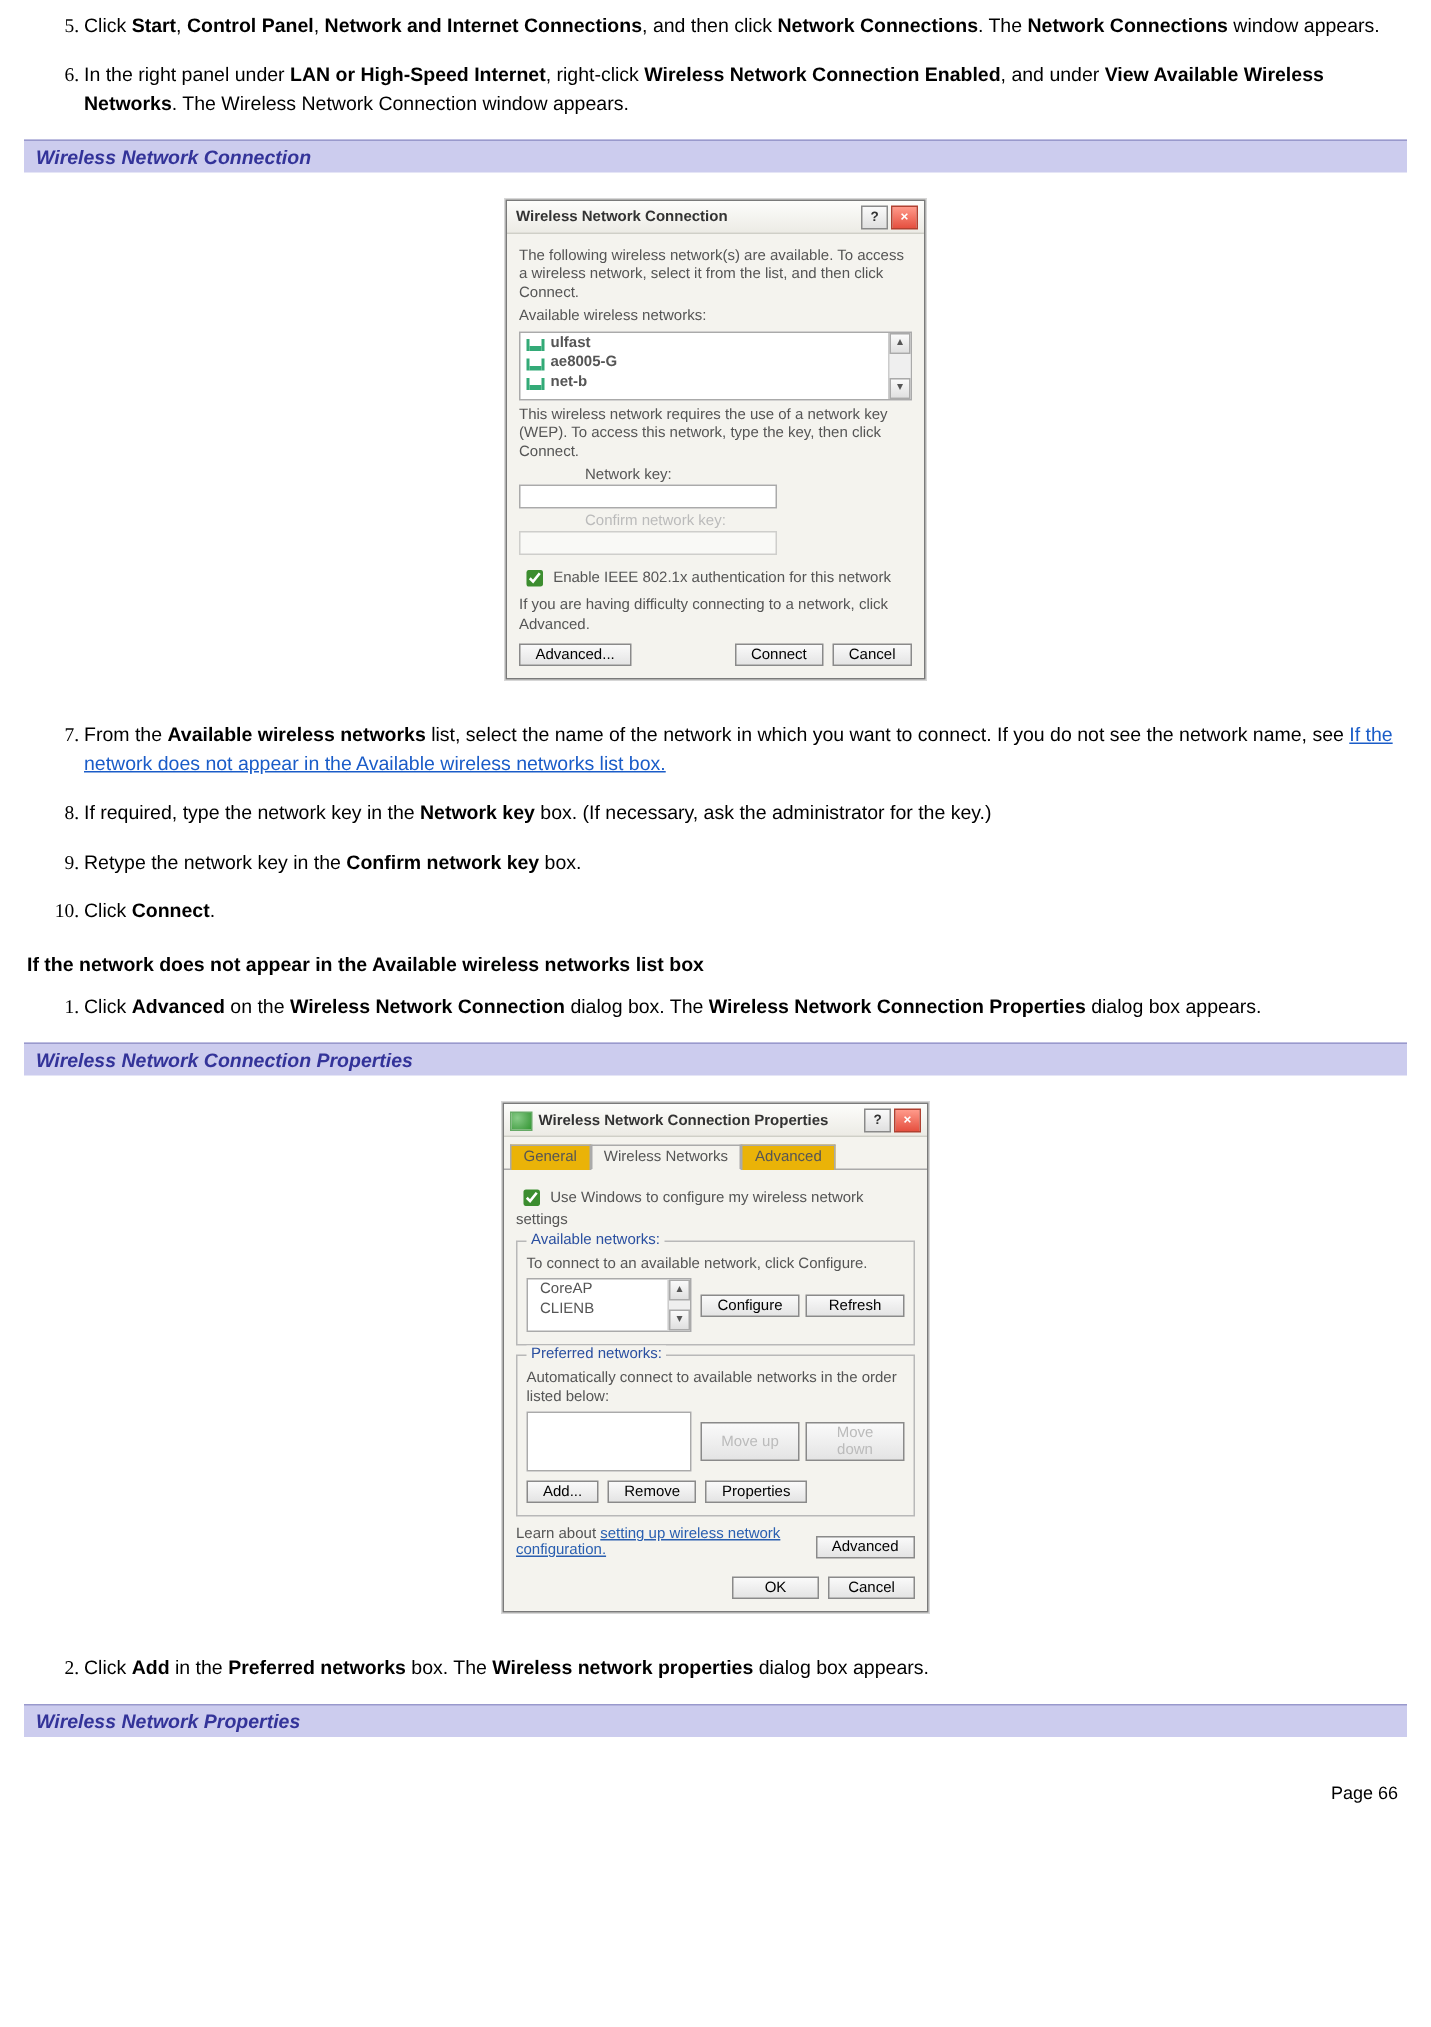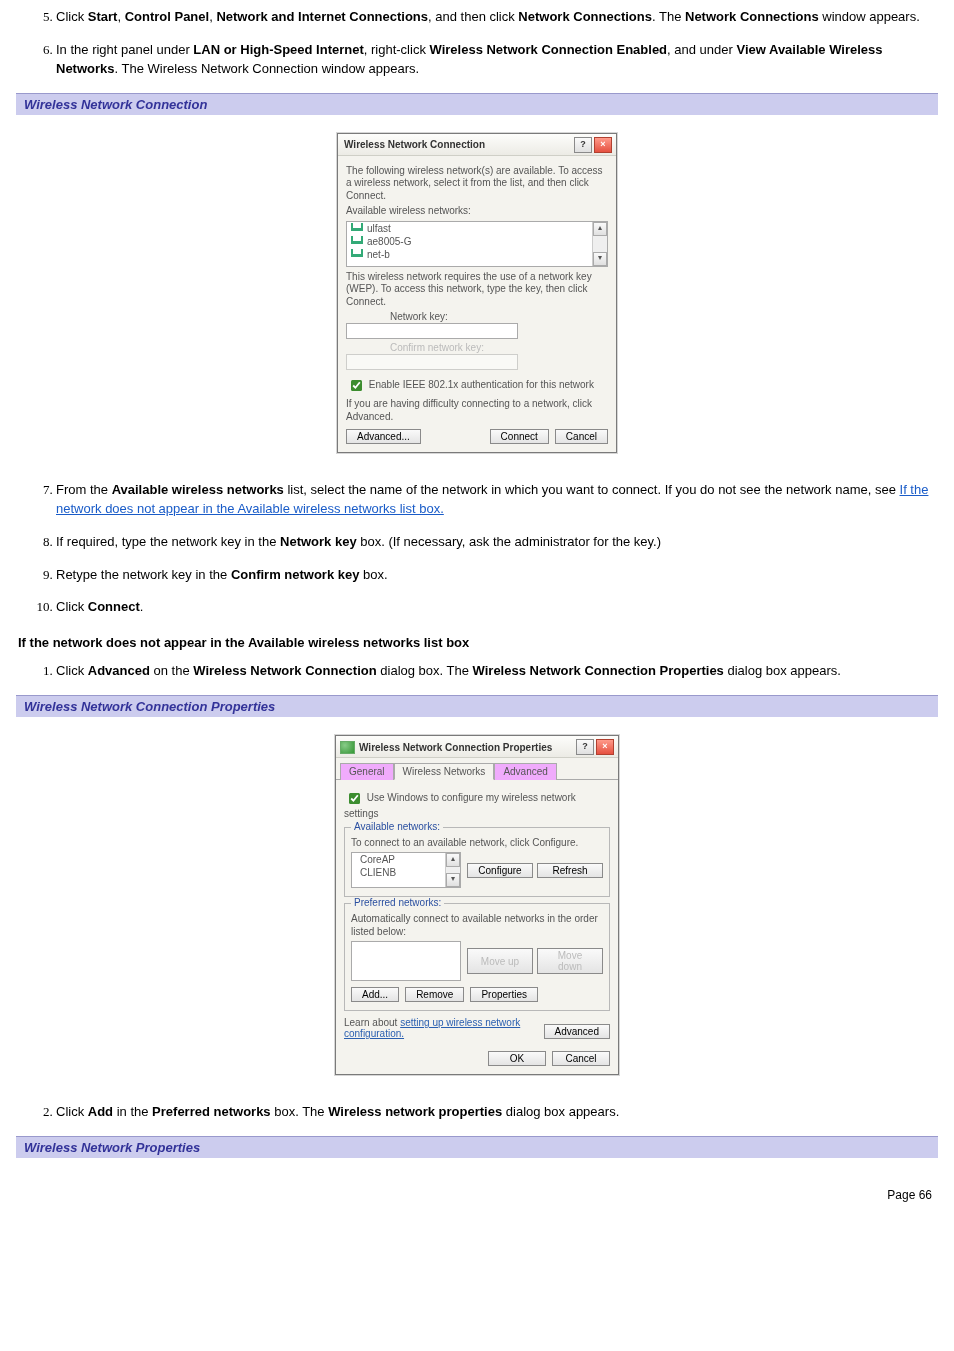--- a/index.html
+++ b/index.html
@@ -95,21 +95,21 @@
   .dlg-body { padding: 6px 8px 8px 8px; }
   .dlg-body p { margin: 3px 0; line-height: 1.25; }
   .list-box {
     border:1px solid #aaa;
     background:#fff;
     margin:2px 0 4px 0;
     position:relative;
   }
   .list-box .row {
     padding:1px 4px;
-    display:flex; align-items:flex-start; gap:4px;
+    display:flex; align-items:flex-end; gap:4px;font-weight:bold;
   }
   .list-box .sig {
     width:8px; height:8px;
     display:inline-block;
     background: linear-gradient(to top,#3a7,#3a7 40%,transparent 40%);
     border-left:2px solid #3a7;
     border-right:2px solid #3a7;
   }
   .scroll {
     position:absolute; right:0; top:0; bottom:0; width:14px;
@@ -164,21 +164,21 @@
     background: radial-gradient(circle at 30% 30%,#8c8,#5a5 60%,#393);
     border:1px solid #6a6;
   }
   .tabstrip {
     display:flex; padding:4px 4px 0 4px; gap:0;
     border-bottom:1px solid #aaa;
   }
   .tab {
     border:1px solid #aaa; border-bottom:none;
     padding:2px 8px; font-size:10px;
-    background:#f0abfc; position:relative; top:1px;
+    background:#eab308; position:relative; top:1px;
   }
   .tab.active {
     background:#f4f3ee; border-bottom:1px solid #f4f3ee;
   }
   .tabpanel { padding:6px 8px 8px 8px; }
   .tabpanel p { margin:3px 0; line-height:1.25; }
   .fieldset {
     border:1px solid #b8b8b8;
     padding:6px 6px 8px 6px;
     margin:6px 0;

